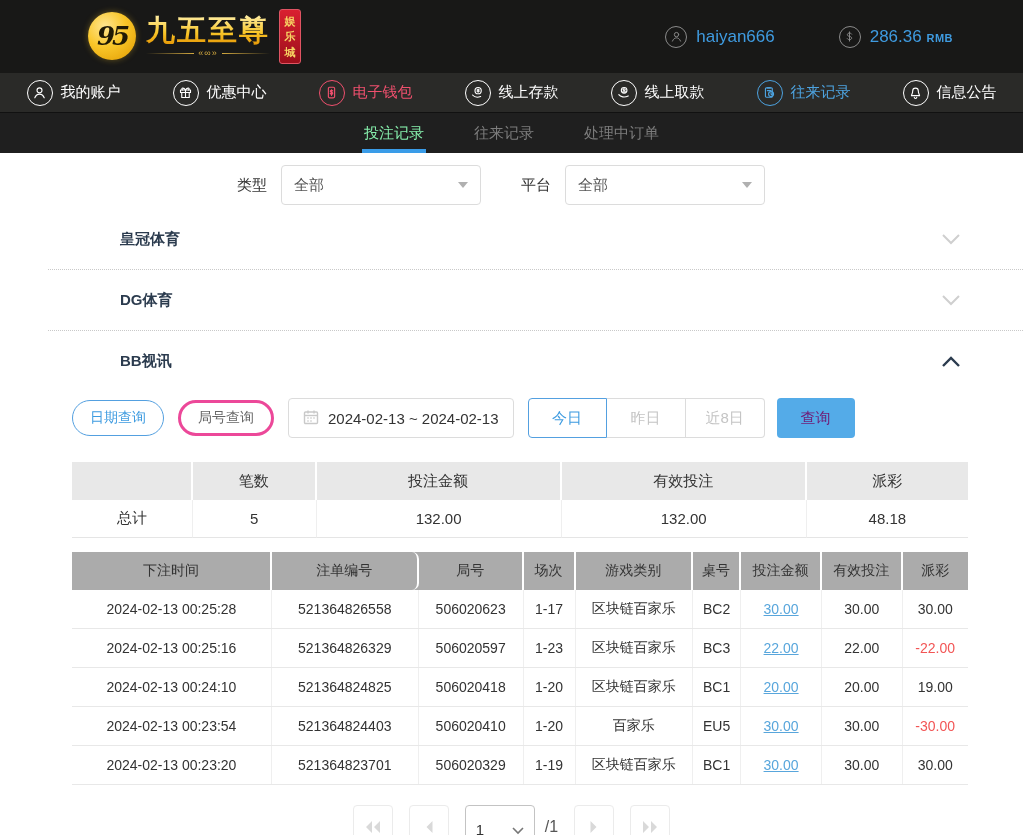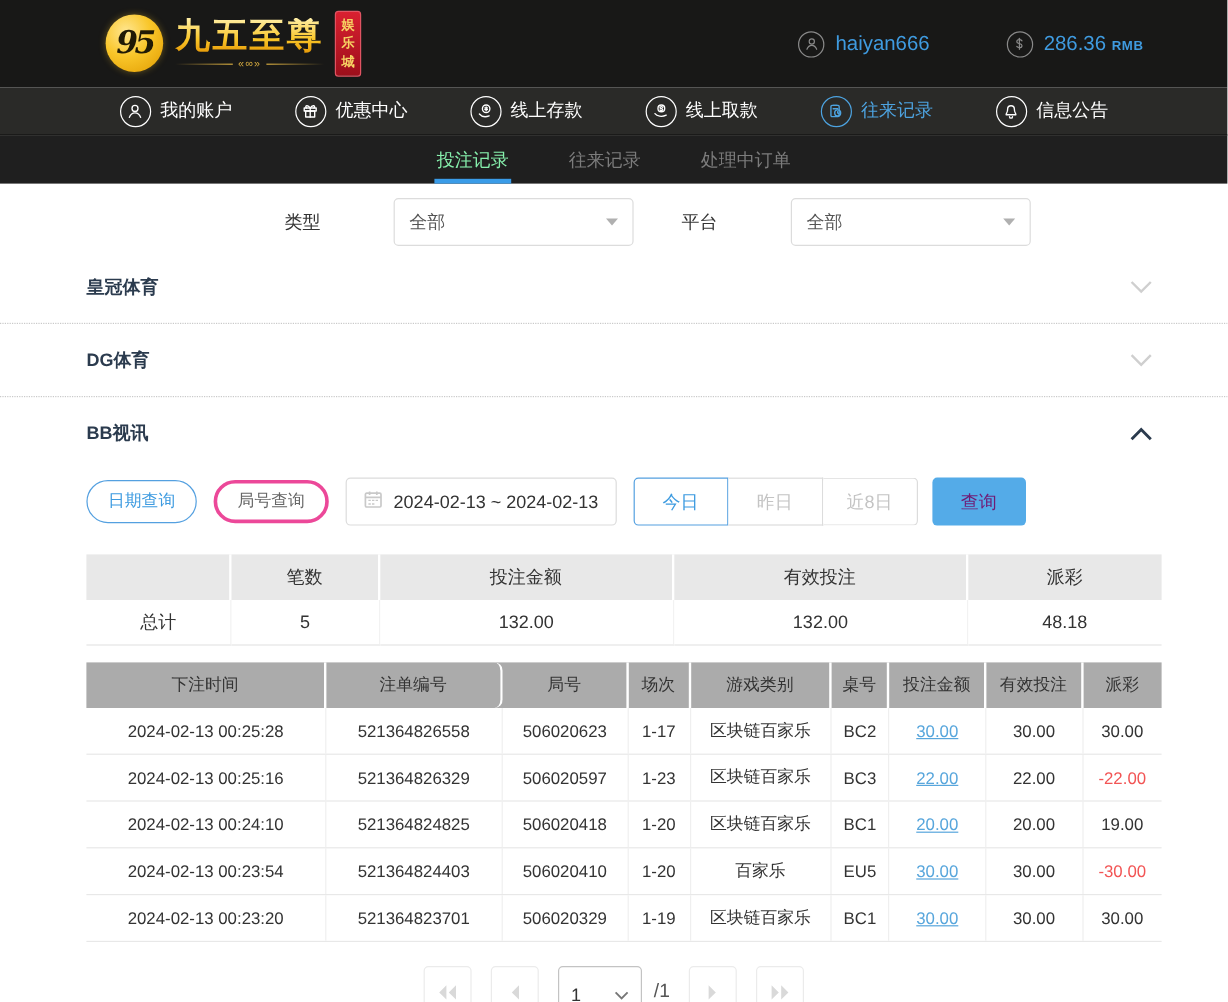--- a/index.html
+++ b/index.html
@@ -54,27 +54,27 @@
     font-size:15px; cursor:pointer; padding:0 2px; }
   .sub-tab.active { color:#86efac; }
   .sub-tab.active::after { content:""; position:absolute; left:0; right:0; bottom:0;
     height:4px; background:#3a9ce8; }
 
   
   .filter-row { display:flex; align-items:center; margin:12px 0 0 237px; height:40px; }
   .filter-label { font-size:15px; color:#333; margin-right:14px; }
   .select-box { width:200px; height:40px; border:1px solid #dcdcdc; border-radius:4px;
     display:flex; align-items:center; padding:0 12px; font-size:15px; color:#555;
-    cursor:pointer; background:#fff;margin-left:47px; }
+    cursor:pointer; background:#fff; }
   .select-box .caret { margin-left:auto; width:0; height:0; border-left:5px solid transparent;
     border-right:5px solid transparent; border-top:6px solid #b0b0b0; }
   .filter-gap { width:40px; }
 
   
-  .sections { margin-top:4px; }
+  .sections { margin-top:4px;padding-left:48px; }
   .section-row { height:61px; display:flex; align-items:center; padding:0 62px 0 72px;
     cursor:pointer; }
   .section-row.bordered { border-bottom:1px dotted #c9c9c9; margin:0 0; }
   .section-title { font-size:15px; font-weight:bold; color:#2b3b4e; }
   .section-chev { margin-left:auto; }
   .section-chev svg { display:block; }
 
   
   .query-row { display:flex; align-items:center; margin:6px 55px 0 72px; gap:14px; }
   .pill-btn { height:36px; padding:0 17px; border-radius:18px; background:#fff;
@@ -186,20 +186,30 @@
     <span class="nav-ico">
       <svg viewBox="0 0 24 24">
           <rect x="4" y="8" width="16" height="4"></rect>
           <rect x="6" y="12" width="12" height="8"></rect>
           <path d="M12 8v12"></path>
           <path d="M12 8c-3-5-8-3-5 0M12 8c3-5 8-3 5 0"></path>
         </svg>
     </span>
     <span>优惠中心</span>
   </div>
+  <div class="nav-item pink">
+    <span class="nav-ico">
+      <svg viewBox="0 0 24 24">
+          <rect x="7" y="3.5" width="10" height="17" rx="2"></rect>
+          <path d="M14 9.5c-.5-.7-1.2-1-2-1-1.1 0-2 .6-2 1.5s.9 1.3 2 1.5 2 .6 2 1.5-.9 1.5-2 1.5c-.8 0-1.5-.3-2-1"></path>
+          <path d="M12 7.5v9"></path>
+        </svg>
+    </span>
+    <span>电子钱包</span>
+  </div>
   <div class="nav-item">
     <span class="nav-ico">
       <svg viewBox="0 0 24 24">
           <circle cx="13" cy="9" r="5"></circle>
           <path d="M13 6.5v5M11.3 7.8h3.4M11.3 10h3.4"></path>
           <path d="M4 16c3 3.5 8 4.5 13 2.5"></path>
         </svg>
     </span>
     <span>线上存款</span>
   </div>

